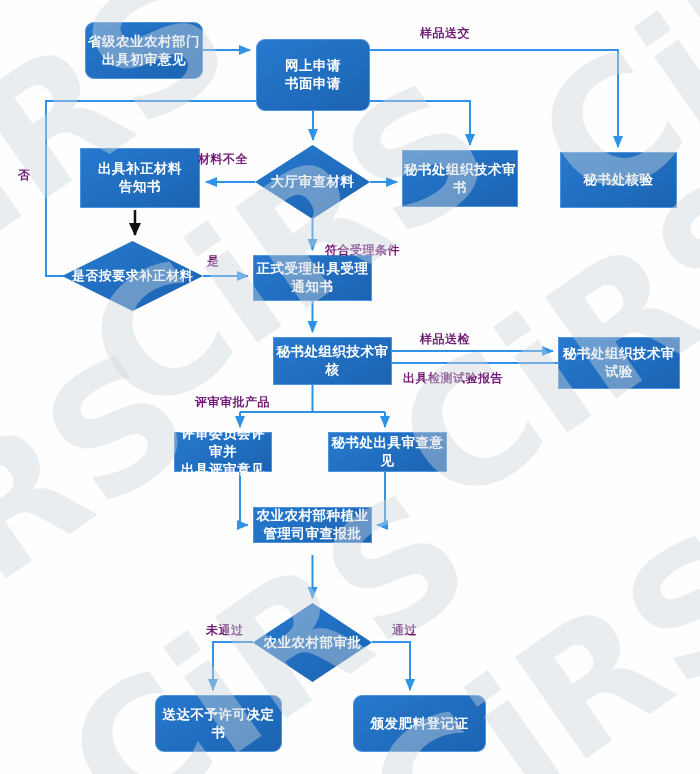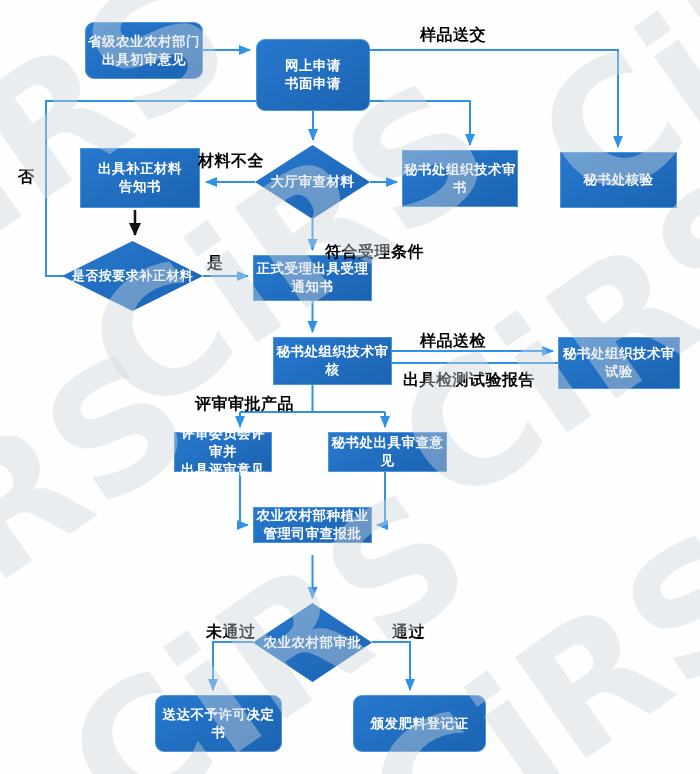--- a/index.html
+++ b/index.html
@@ -19,21 +19,21 @@
     background:linear-gradient(150deg,#2679ce 0%,#1c63b2 100%);
     border:1px solid #4e94da;
   }
   .rounded{border-radius:9px;}
   .diamond{
     clip-path:polygon(50% 0,100% 50%,50% 100%,0 50%);
     border:none;
   }
   
   .elabel{
-    position:absolute;z-index:2;color:#000000;font-size:16px;font-weight:600;
+    position:absolute;z-index:2;color:#701a75;font-size:12px;font-weight:600;
     white-space:nowrap;letter-spacing:0.5px;
   }
   
   .wm{
     position:absolute;z-index:3;pointer-events:none;
     font-size:170px;font-weight:bold;color:rgba(208,214,220,0.42);
     transform:rotate(-35deg);white-space:nowrap;user-select:none;
   }
 </style>
 </head>

